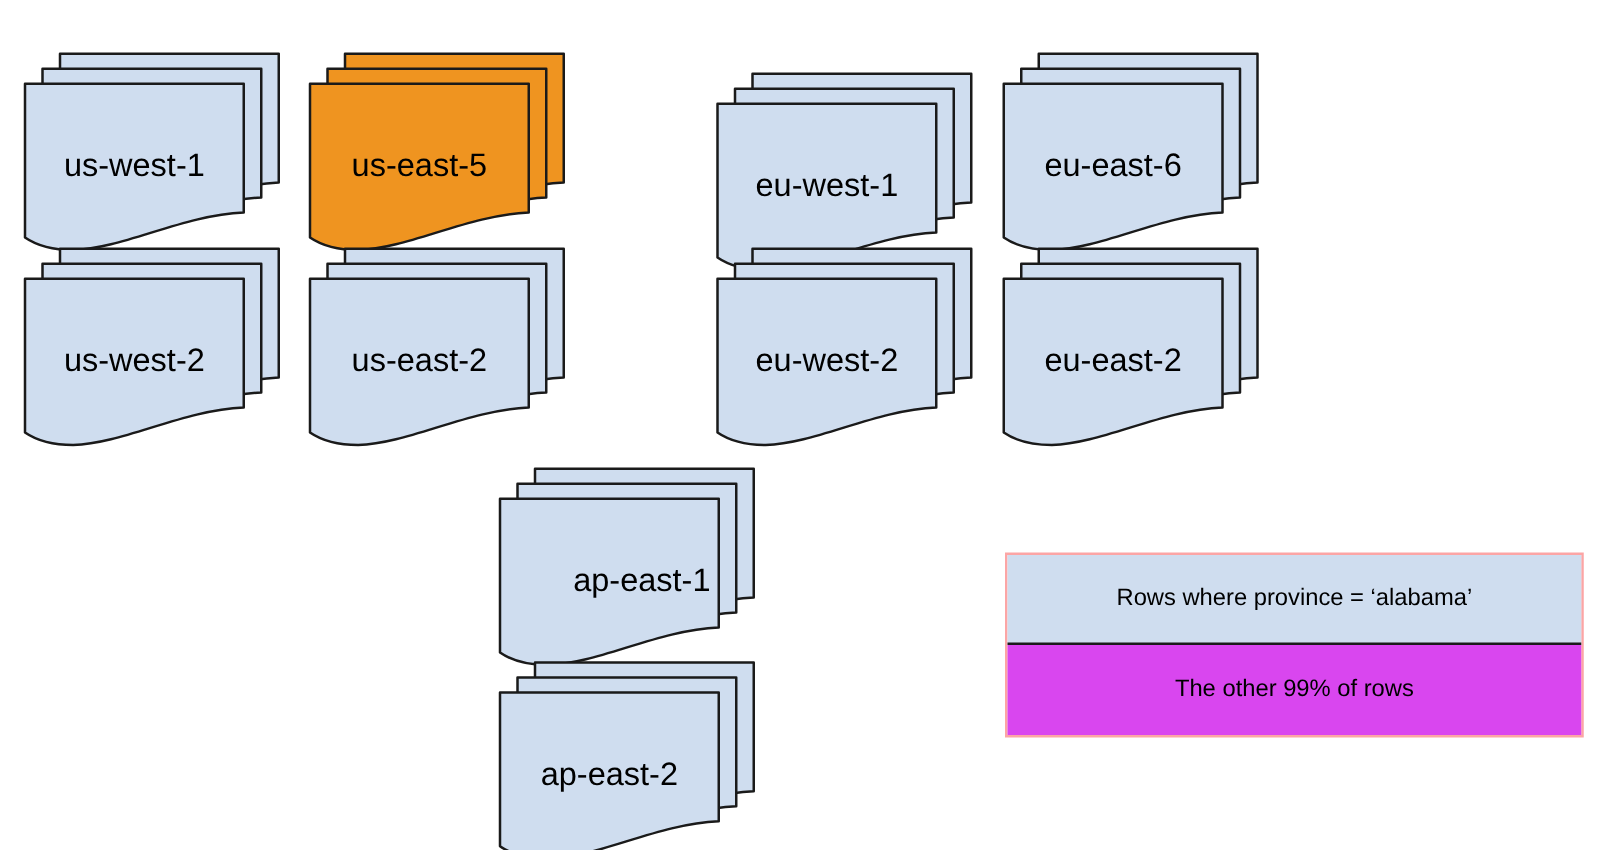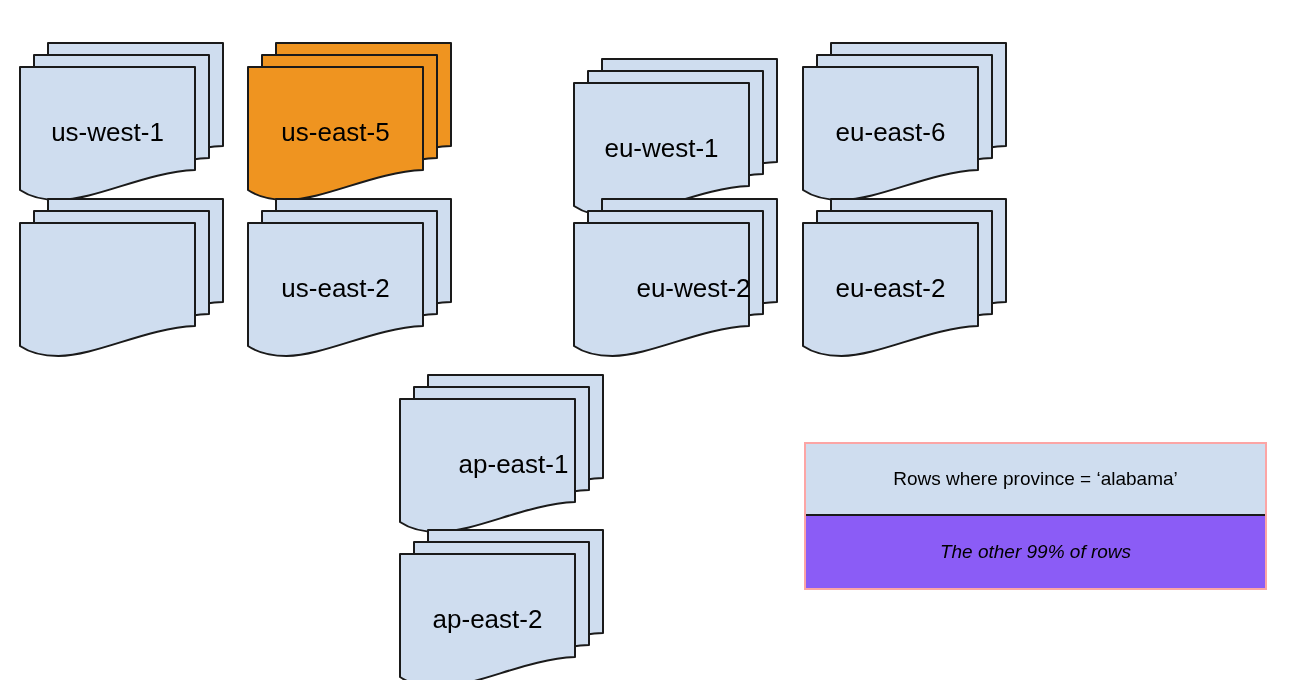--- a/index.html
+++ b/index.html
@@ -136,20 +136,21 @@
         <g transform="translate(28,0)">
           <path d="M 0 0 L 175 0 L 175 103 C 126 105 78.75 132 38.5 133 C 21 133 8.75 129 0 123 Z" fill="#cfddef" stroke="#1a1a1a" stroke-width="2" stroke-linejoin="round"></path>
         </g>
         <g transform="translate(14,12)">
           <path d="M 0 0 L 175 0 L 175 103 C 126 105 78.75 132 38.5 133 C 21 133 8.75 129 0 123 Z" fill="#cfddef" stroke="#1a1a1a" stroke-width="2" stroke-linejoin="round"></path>
         </g>
         <g transform="translate(0,24)">
           <path d="M 0 0 L 175 0 L 175 103 C 126 105 78.75 132 38.5 133 C 21 133 8.75 129 0 123 Z" fill="#cfddef" stroke="#1a1a1a" stroke-width="2" stroke-linejoin="round"></path>
         </g>
       </svg>
+      <div class="stack-label" style="top: 74px;">us-west-2</div>
     </div>
     <div class="stack" style="left: 248px; top: 199px;">
       <svg width="209" height="163">
         <g transform="translate(28,0)">
           <path d="M 0 0 L 175 0 L 175 103 C 126 105 78.75 132 38.5 133 C 21 133 8.75 129 0 123 Z" fill="#cfddef" stroke="#1a1a1a" stroke-width="2" stroke-linejoin="round"></path>
         </g>
         <g transform="translate(14,12)">
           <path d="M 0 0 L 175 0 L 175 103 C 126 105 78.75 132 38.5 133 C 21 133 8.75 129 0 123 Z" fill="#cfddef" stroke="#1a1a1a" stroke-width="2" stroke-linejoin="round"></path>
         </g>
         <g transform="translate(0,24)">
@@ -163,21 +164,21 @@
         <g transform="translate(28,0)">
           <path d="M 0 0 L 175 0 L 175 103 C 126 105 78.75 132 38.5 133 C 21 133 8.75 129 0 123 Z" fill="#cfddef" stroke="#1a1a1a" stroke-width="2" stroke-linejoin="round"></path>
         </g>
         <g transform="translate(14,12)">
           <path d="M 0 0 L 175 0 L 175 103 C 126 105 78.75 132 38.5 133 C 21 133 8.75 129 0 123 Z" fill="#cfddef" stroke="#1a1a1a" stroke-width="2" stroke-linejoin="round"></path>
         </g>
         <g transform="translate(0,24)">
           <path d="M 0 0 L 175 0 L 175 103 C 126 105 78.75 132 38.5 133 C 21 133 8.75 129 0 123 Z" fill="#cfddef" stroke="#1a1a1a" stroke-width="2" stroke-linejoin="round"></path>
         </g>
       </svg>
-      <div class="stack-label" style="top: 74px; padding-left: 32px;">eu-west-2</div>
+      <div class="stack-label" style="top: 74px;">eu-west-2</div>
     </div>
     <div class="stack" style="left: 803px; top: 199px;">
       <svg width="209" height="163">
         <g transform="translate(28,0)">
           <path d="M 0 0 L 175 0 L 175 103 C 126 105 78.75 132 38.5 133 C 21 133 8.75 129 0 123 Z" fill="#cfddef" stroke="#1a1a1a" stroke-width="2" stroke-linejoin="round"></path>
         </g>
         <g transform="translate(14,12)">
           <path d="M 0 0 L 175 0 L 175 103 C 126 105 78.75 132 38.5 133 C 21 133 8.75 129 0 123 Z" fill="#cfddef" stroke="#1a1a1a" stroke-width="2" stroke-linejoin="round"></path>
         </g>
         <g transform="translate(0,24)">
@@ -211,18 +212,18 @@
         <g transform="translate(0,24)">
           <path d="M 0 0 L 175 0 L 175 103 C 126 105 78.75 132 38.5 133 C 21 133 8.75 129 0 123 Z" fill="#cfddef" stroke="#1a1a1a" stroke-width="2" stroke-linejoin="round"></path>
         </g>
       </svg>
       <div class="stack-label" style="top: 74px;">ap-east-2</div>
     </div>
     <div class="legend">
     <div class="legend-row first" style="background: rgb(207, 221, 239);">
       <span>Rows where province = ‘alabama’</span>
     </div>
-    <div class="legend-row" style="background: #8b5cf6; font-style: italic;">
+    <div class="legend-row" style="background: #d946ef;">
       <span>The other 99% of rows</span>
     </div>
   </div>
 
 </div>
 
 </body></html>

